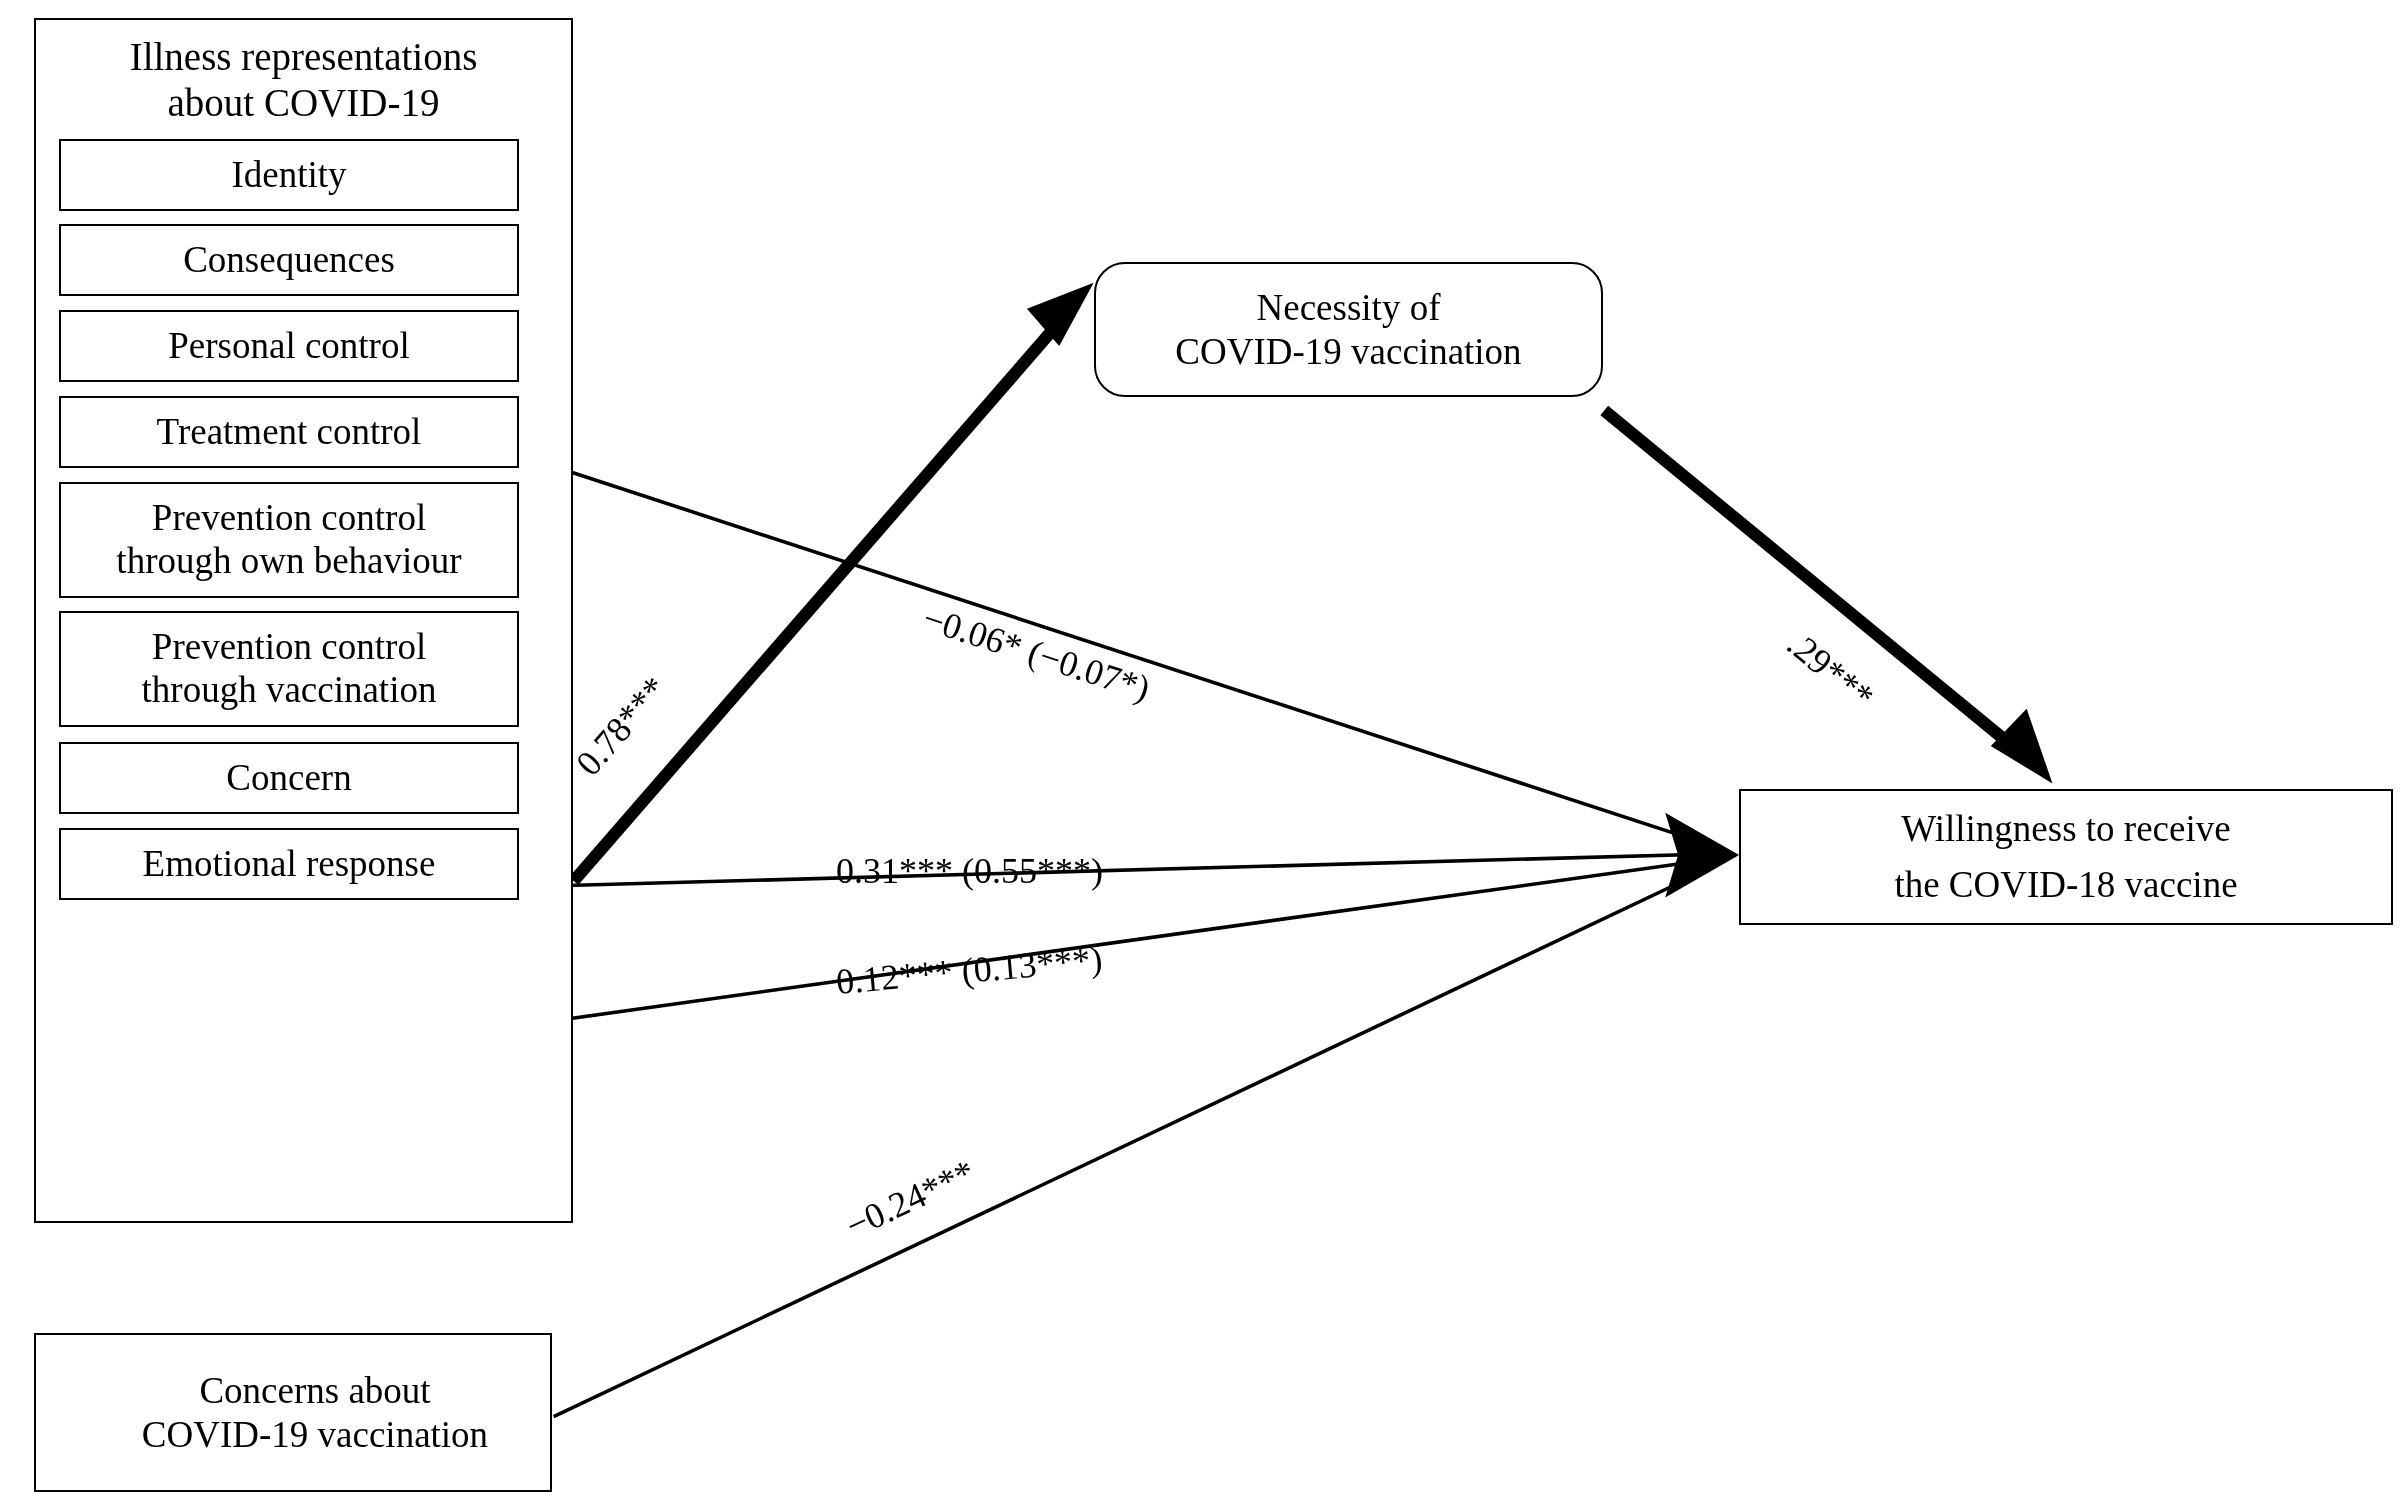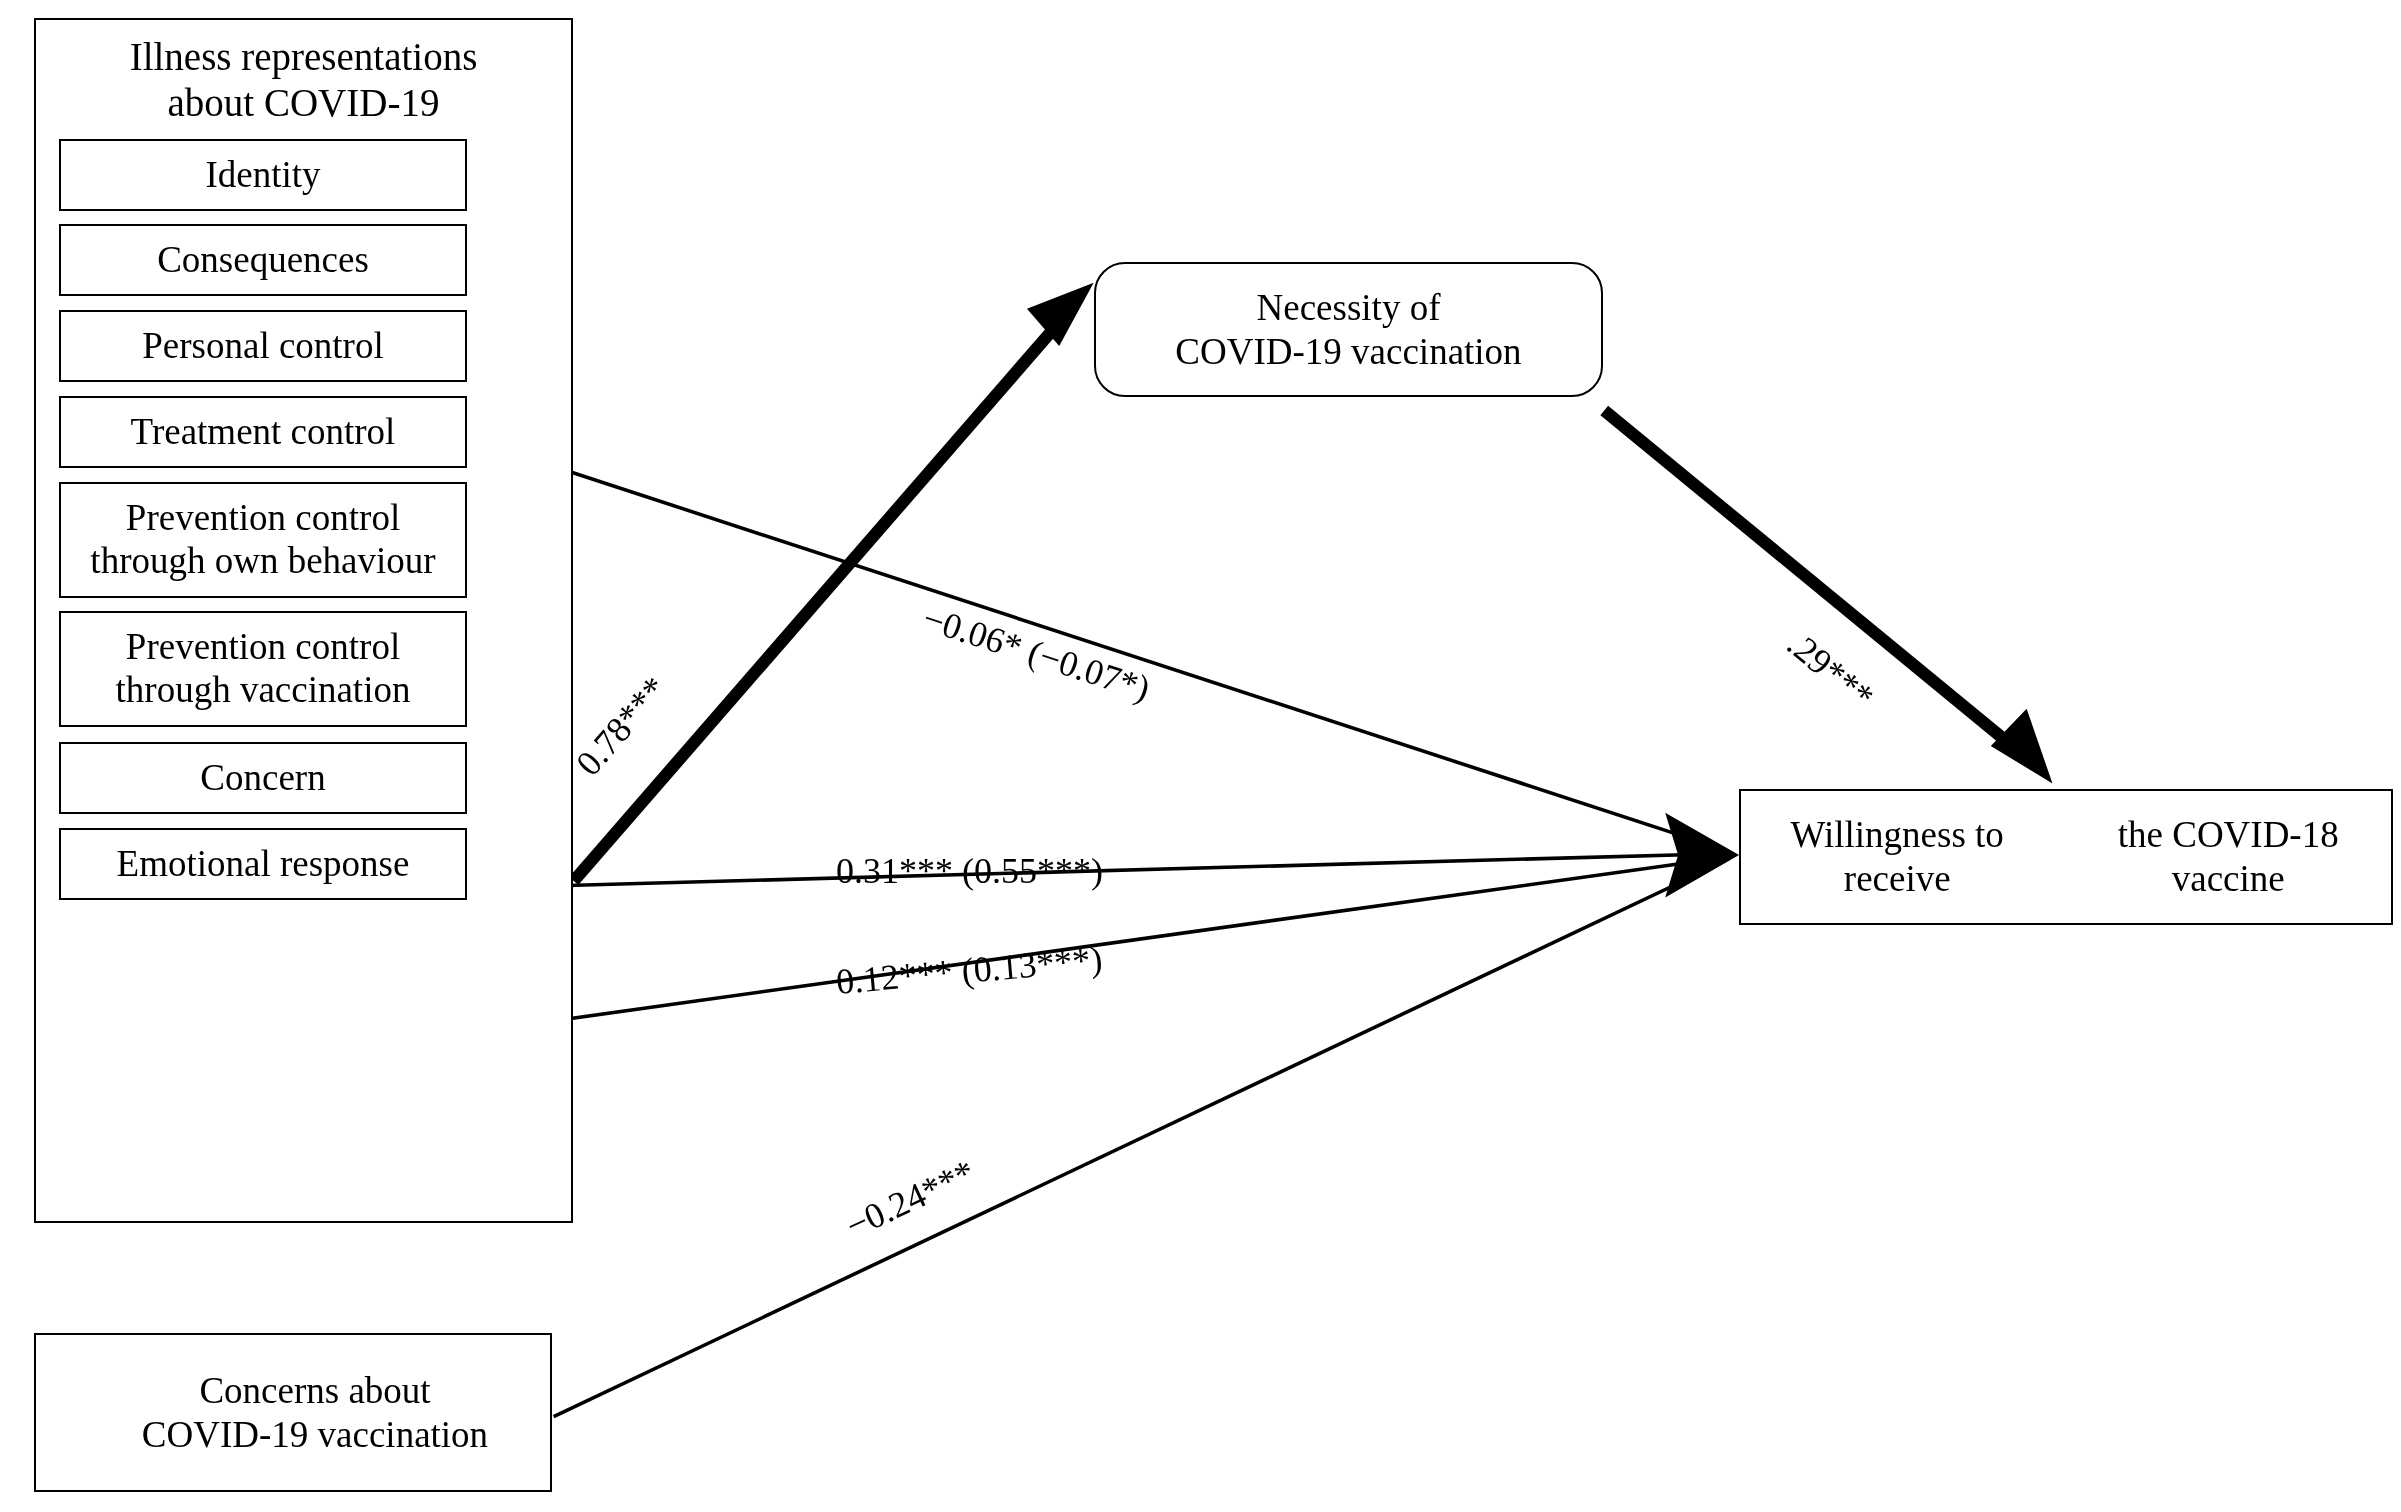--- a/index.html
+++ b/index.html
@@ -49,21 +49,21 @@
   }
   #group-title{
     position:absolute;
     left:34px; top:34px; width:539px;
     text-align:center;
     font-size:39px;
     line-height:1.18;
     z-index:7;
   }
 
-  .item-box{ left:59px; width:408px; font-size:37px; }
+  .item-box{ left:59px; width:460px; font-size:37px; }
 
   #concerns-box{
     left:34px; top:1333px; width:518px; height:159px;
     font-size:37px;
     border-width:2.2px;
     padding-left:44px;
   }
   #necessity-box{
     left:1094px; top:262px; width:509px; height:135px;
     font-size:37px;
@@ -174,21 +174,21 @@
   <div class="box" id="concerns-box" style="flex-direction:column;">
     <span>Concerns about</span>
     <span>COVID-19 vaccination</span>
   </div>
 
   <div class="box" id="necessity-box" style="flex-direction:column;">
     <span>Necessity of</span>
     <span>COVID-19 vaccination</span>
   </div>
 
-  <div class="box" id="willingness-box" style="flex-direction:row;gap:12px;">
+  <div class="box" id="willingness-box" style="flex-direction:column;gap:12px;">
     <span>Willingness to receive</span>
     <span>the COVID-18 vaccine</span>
   </div>
 
   <div class="plabel" style="left:599px; top:742px; transform:rotate(-49deg); transform-origin:left bottom;">0.78***</div>
 
   <div class="plabel" style="left:1779px; top:613px; transform:rotate(39.5deg); transform-origin:left bottom;">.29***</div>
 
   <div class="plabel" style="left:918px; top:595px; transform:rotate(18deg); transform-origin:left bottom;">−0.06* (−0.07*)</div>
 

